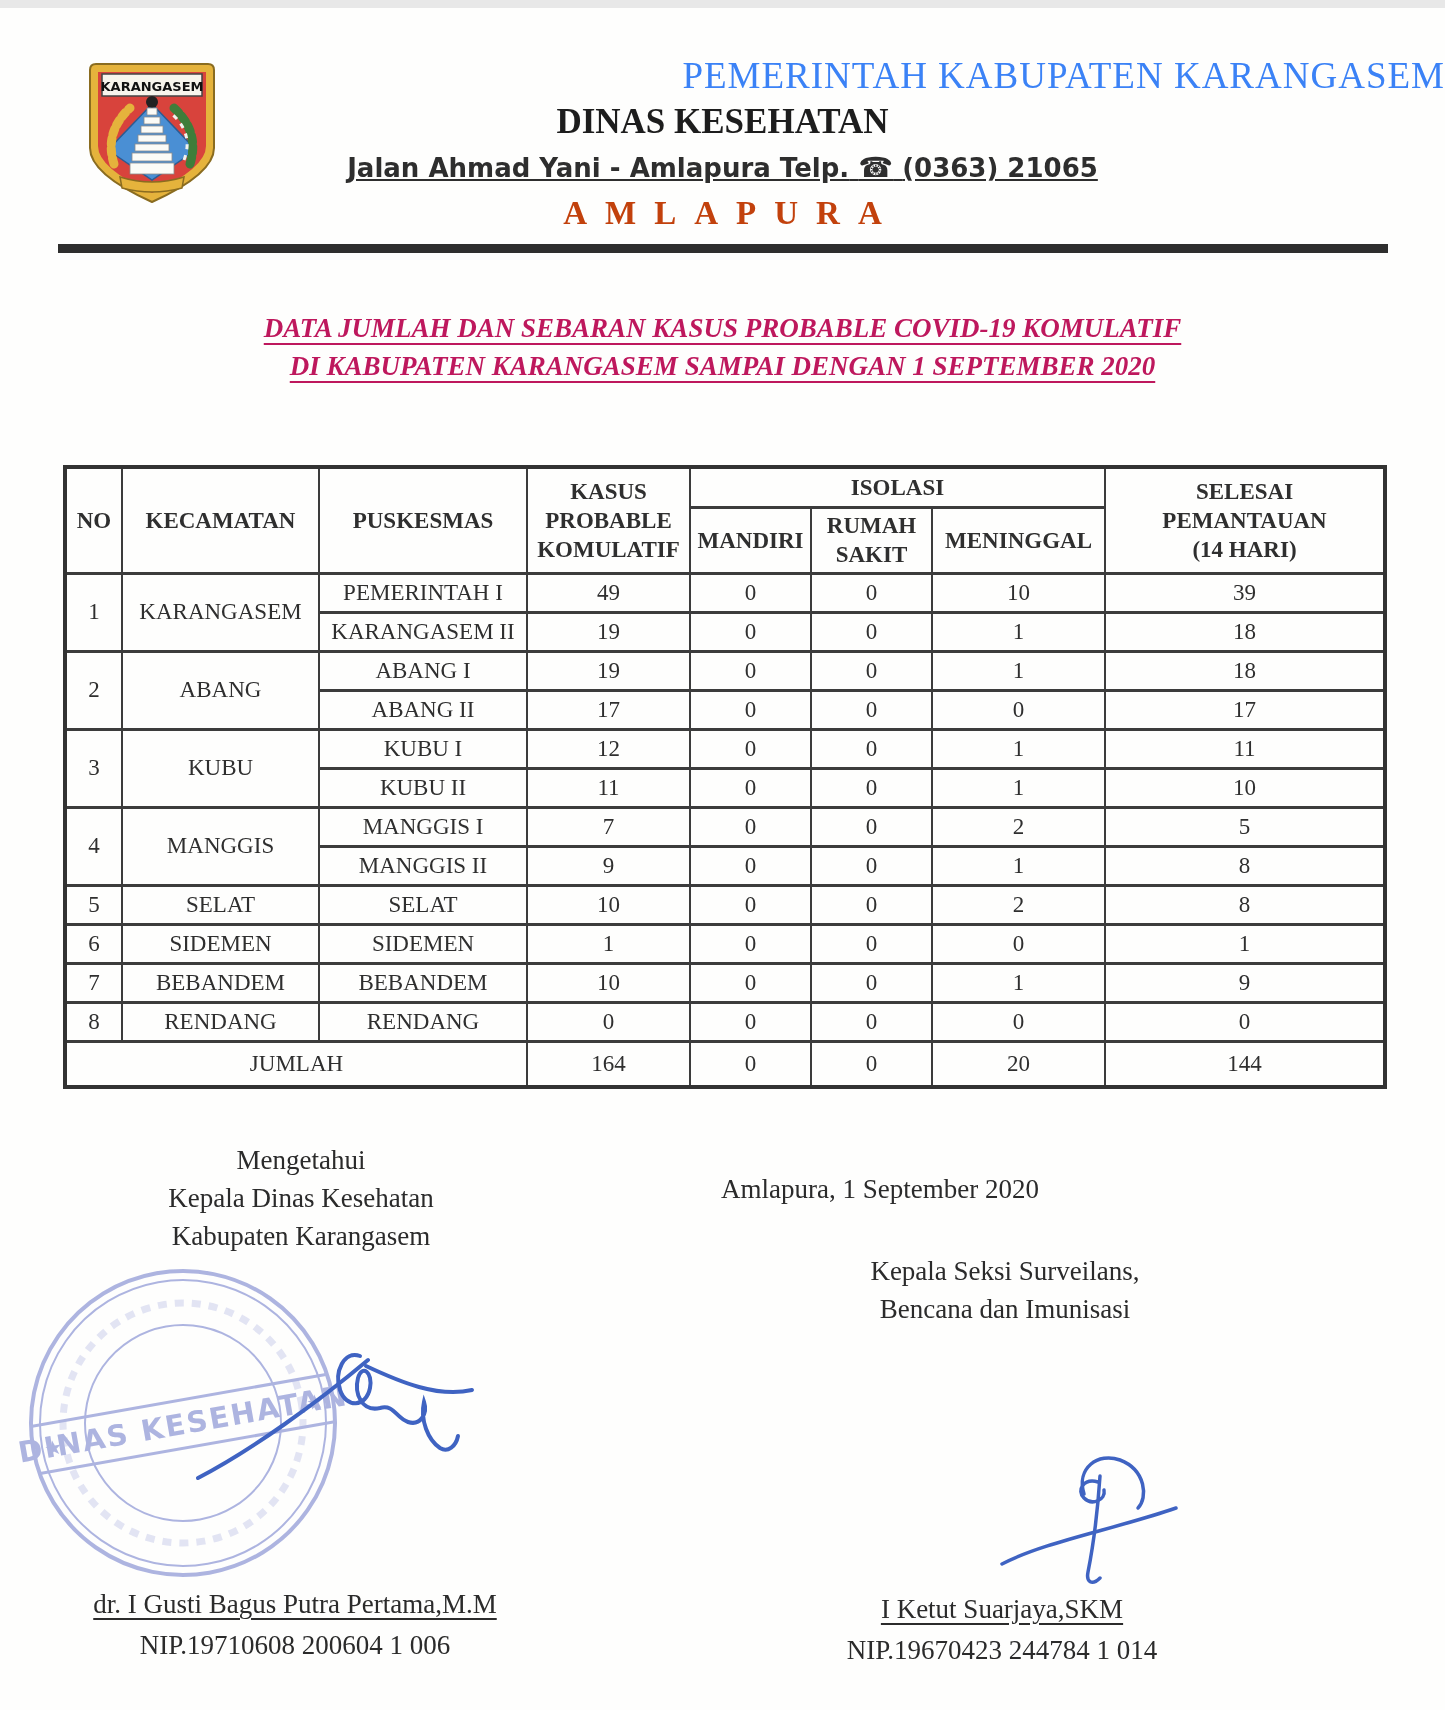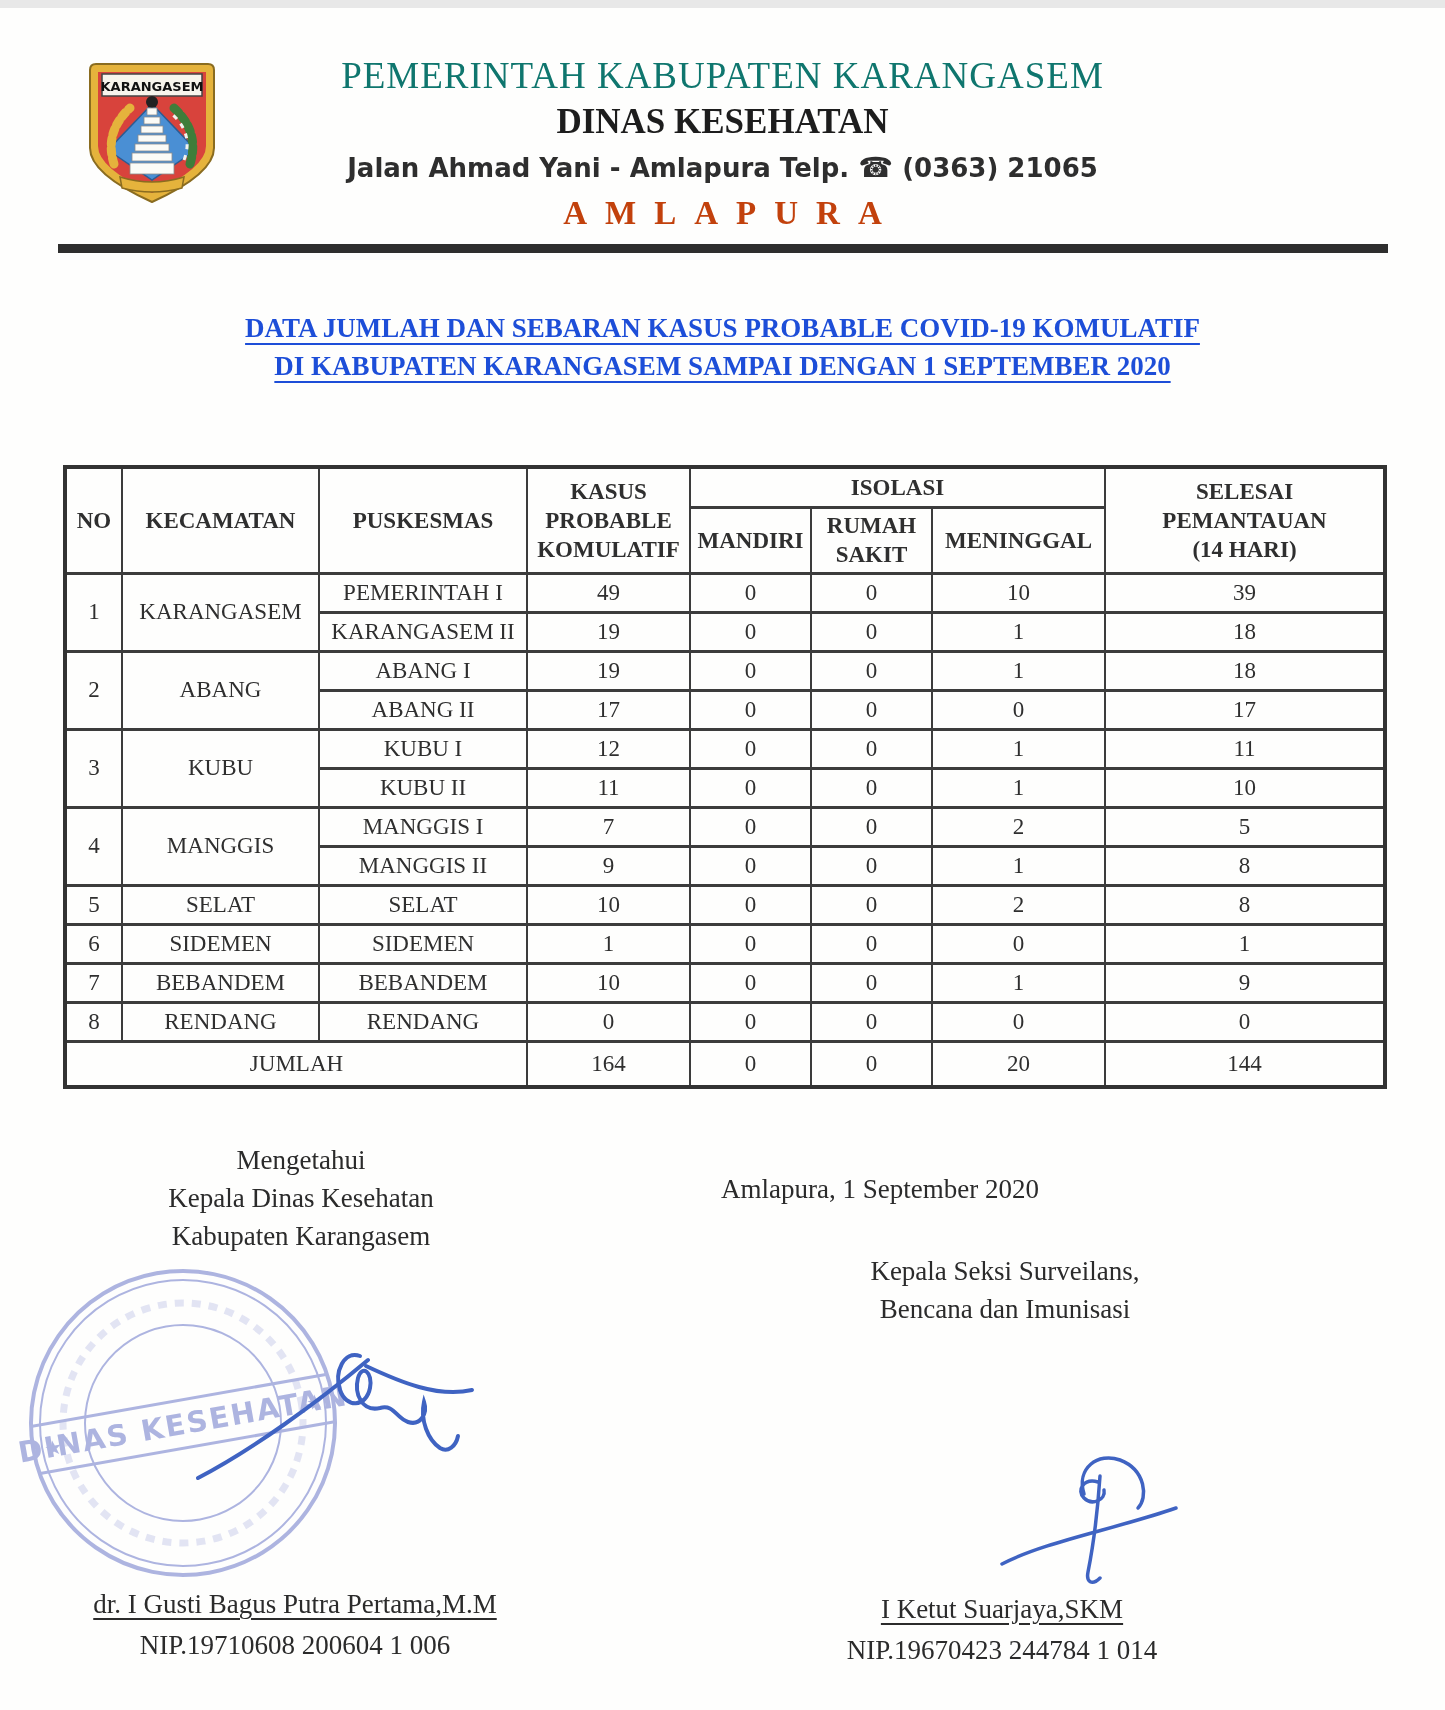--- a/index.html
+++ b/index.html
@@ -6,33 +6,33 @@
   html,body { margin:0; padding:0; background:#e8e8e8; }
   .page {
     position:relative; width:1445px; height:1710px; margin:8px auto;
     background:#fefefd; color:#2b2b2b; overflow:hidden;
     font-family:"Liberation Serif", serif;
   }
 
   
   .letterhead { position:relative; padding-top:48px; text-align:center; }
   .logo-wrap { position:absolute; left:84px; top:52px; width:136px; height:146px; }
-  .gov-line   { font-size:37px; letter-spacing:1px; color:#0f766e; line-height:40px; }
+  .gov-line   { font-size:37px; letter-spacing:1px; color:#3b82f6; line-height:40px;text-align:right; }
   .agency-line{ font-size:35px; font-weight:bold; color:#1d1d1d; margin-top:6px; line-height:40px; }
   .address-line{ font-family:"DejaVu Sans", sans-serif; font-weight:bold; font-size:26px;
-                 color:#2e2e2e; margin-top:9px; line-height:34px; }
+                 color:#2e2e2e; margin-top:9px; line-height:34px;text-decoration:underline; }
   .phone-glyph { font-weight:normal; font-size:28px; }
   .city-line  { font-size:33px; font-weight:bold; color:#c2410c; margin-top:8px;
                 letter-spacing:18px; text-indent:18px; line-height:40px; }
   .double-rule { margin:11px 57px 0 58px; height:4px;
                  border-top:5px solid #2e2e2e; border-bottom:4px solid #2e2e2e; }
 
   
   .doc-title { margin-top:56px; text-align:center; font-weight:bold; font-size:27px;
-               color:#1d4ed8; line-height:38px; }
+               color:#be185d; line-height:38px;font-style:italic; }
   .doc-title span { text-decoration:underline; text-underline-offset:6px; }
 
   
   table.data { border-collapse:collapse; table-layout:fixed; width:1320px;
                margin:80px 0 0 63px; font-size:23px; color:#2f2f2f; }
   table.data th, table.data td {
     border-left:2px solid #3c3c3c; border-right:2px solid #3c3c3c;
     border-top:3px solid #3c3c3c; border-bottom:3px solid #3c3c3c;
     padding:2px 6px; text-align:center; vertical-align:middle;
     overflow:hidden;

